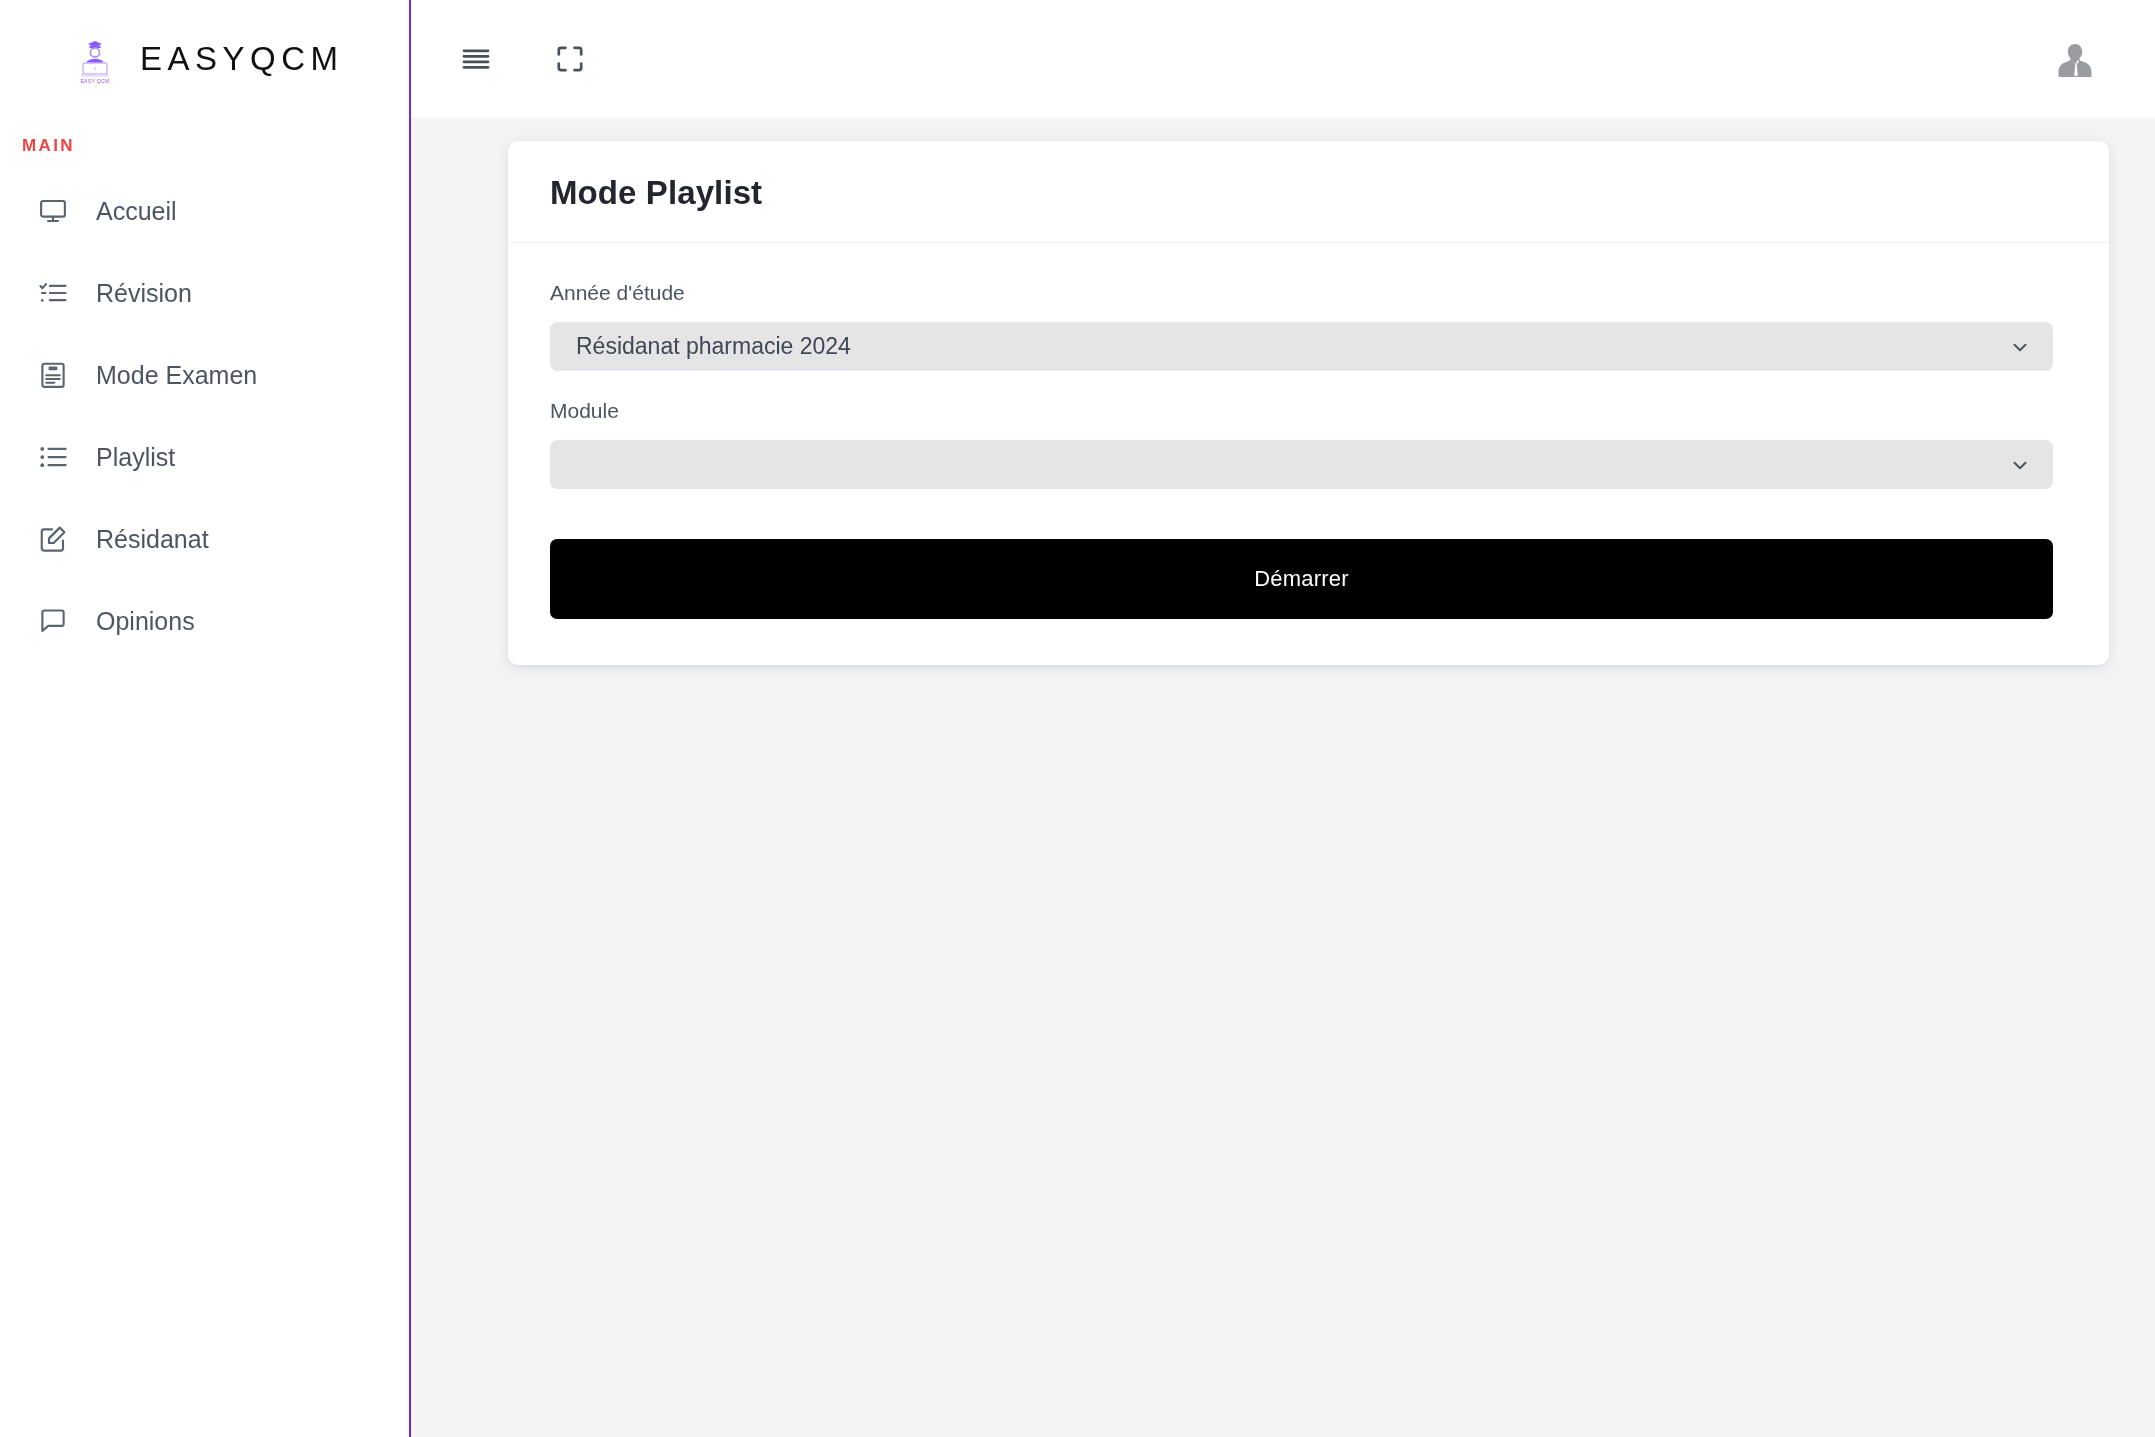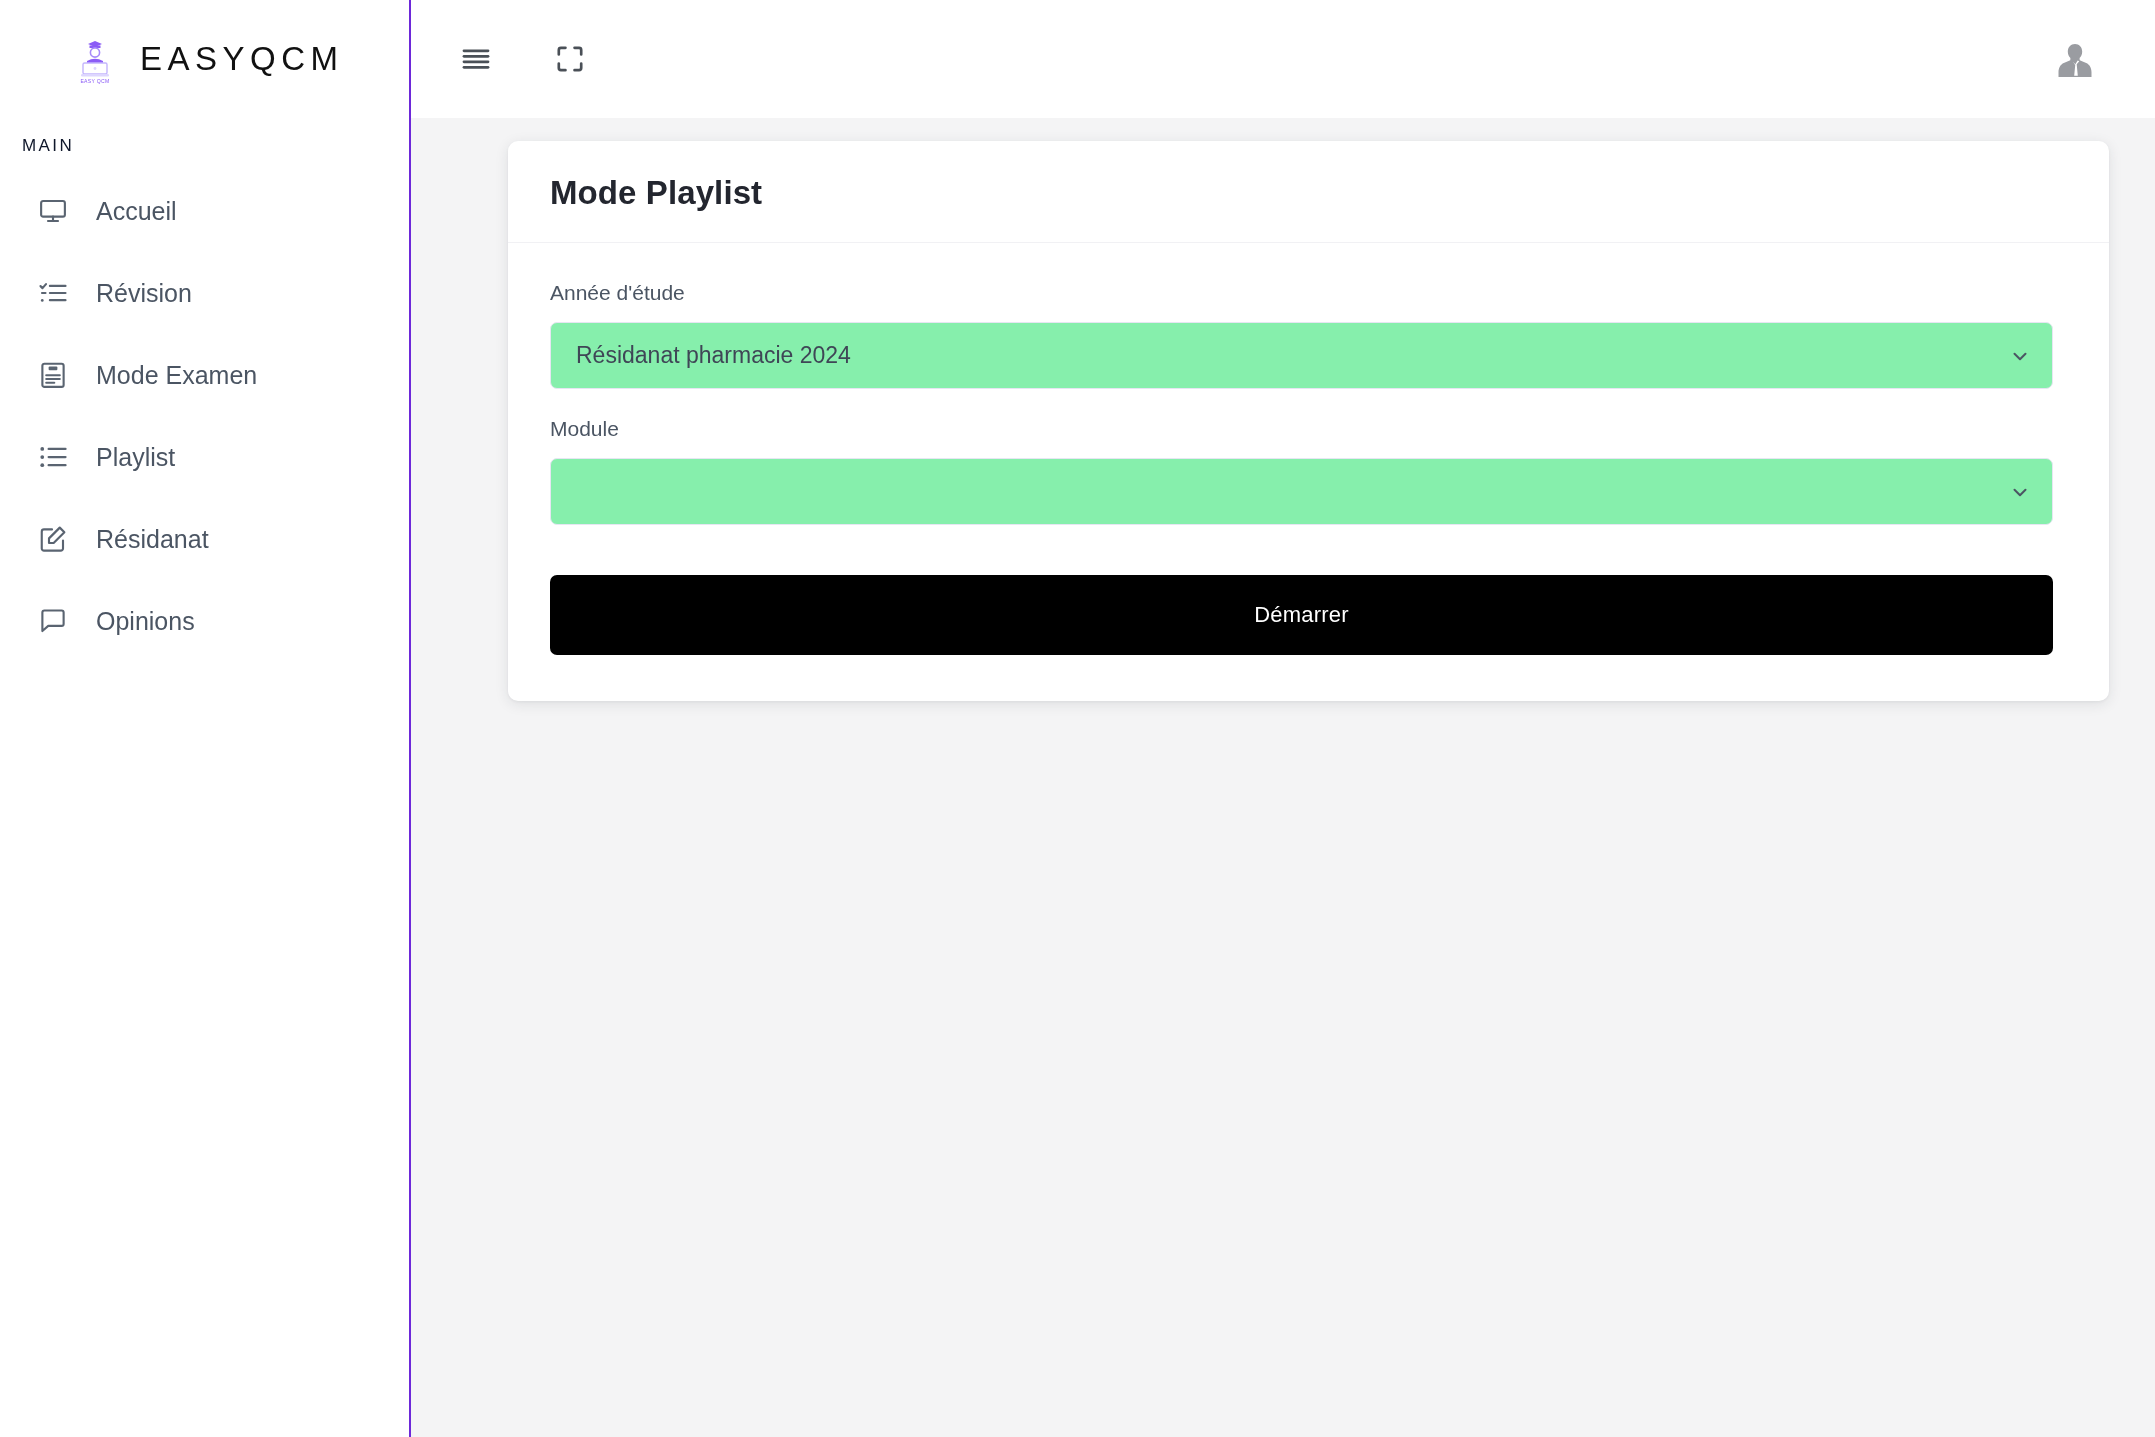--- a/index.html
+++ b/index.html
@@ -45,23 +45,23 @@
     font-size: 33px;
     font-weight: 500;
     letter-spacing: 5.5px;
     color: #111111;
     white-space: nowrap;
   }
 
   .section-label {
     font-size: 17px;
     letter-spacing: 2.4px;
-    color: #0f172a;
+    color: #ef4444;
     padding: 18px 0 6px 22px;
-    font-weight: 400;
+    font-weight: 700;
   }
 
   .nav { margin-top: 8px; }
   .nav-item {
     display: flex;
     align-items: center;
     height: 82px;
     padding-left: 36px;
     gap: 26px;
     cursor: pointer;
@@ -165,22 +165,22 @@
     font-size: 21px;
     color: #4b5563;
     margin-bottom: 17px;
     display: block;
     font-weight: 400;
   }
 
   .select-wrap { position: relative; }
   .select-box {
     width: 100%;
-    height: 67px;
-    background: #86efac;
+    height: 49px;
+    background: #e5e5e5;
     border: 1px solid #e6e6f2;
     border-radius: 7px;
     display: flex;
     align-items: center;
     padding: 0 56px 0 25px;
     font-size: 23px;
     color: #3f4656;
     cursor: pointer;
     font-family: "Liberation Sans", sans-serif;
   }

